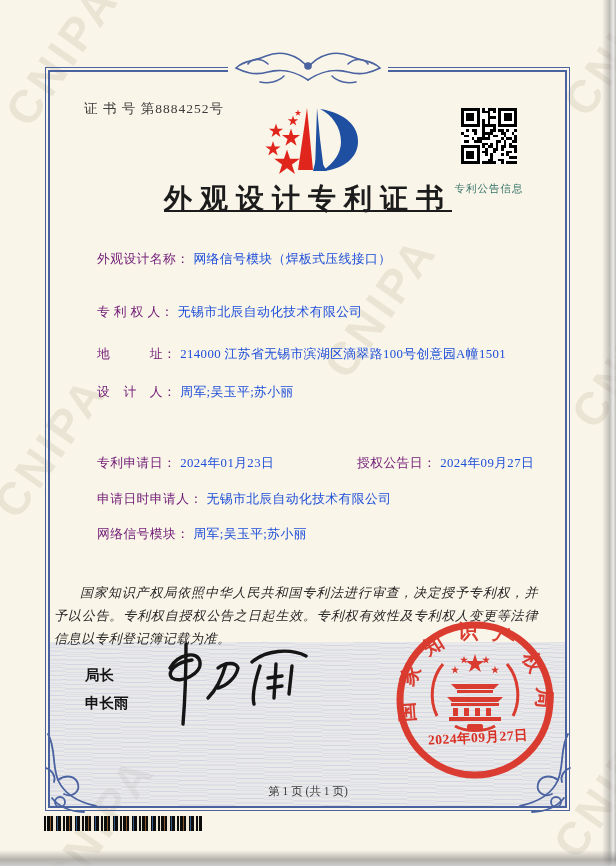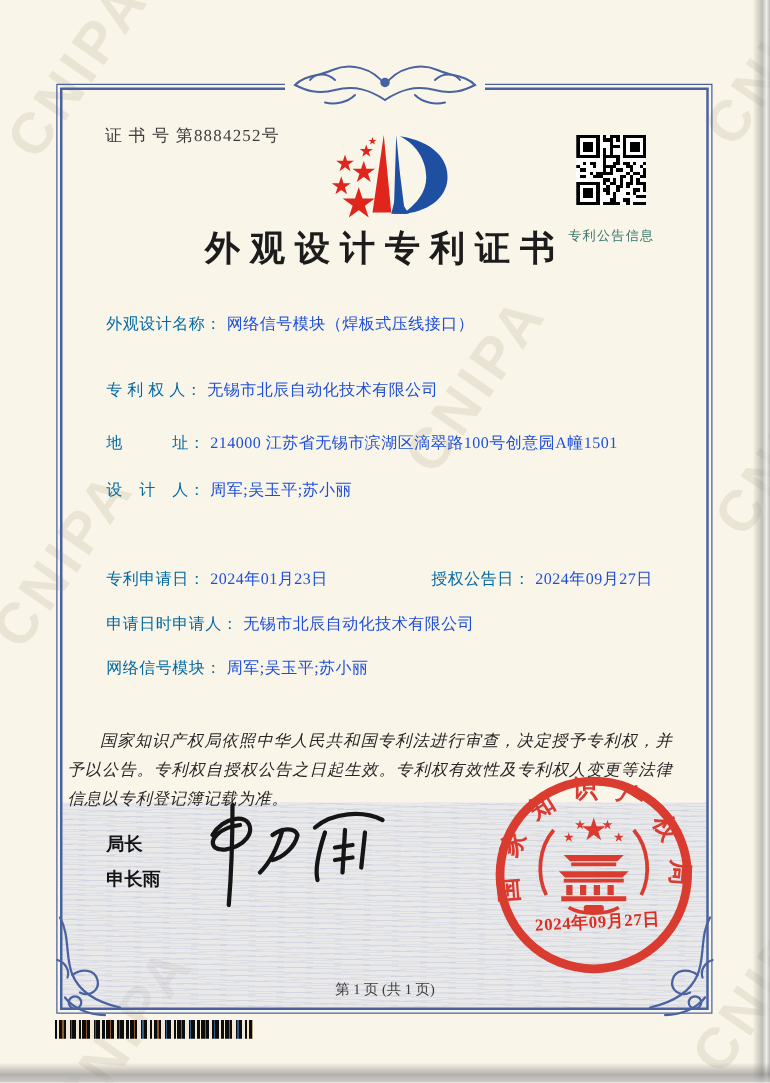--- a/index.html
+++ b/index.html
@@ -21,23 +21,23 @@
   .corner-ornament{position:absolute;width:64px;height:88px;}
   
   .band{position:absolute;left:49px;top:642px;width:517px;height:166px;
     background:
       repeating-linear-gradient(2deg,rgba(96,116,185,.10) 0 1px,rgba(0,0,0,0) 1px 4px),
       repeating-linear-gradient(-2deg,rgba(96,116,185,.08) 0 1px,rgba(0,0,0,0) 1px 5px),
       rgba(208,214,236,.38);}
   
   .cert-no{position:absolute;left:84px;top:100px;font-size:13.5px;color:#3c3c3c;letter-spacing:1px;}
   .title{position:absolute;left:0;top:180px;width:100%;text-align:center;font-size:28px;
-    font-weight:bold;color:#1c1c1c;letter-spacing:8px;}
+    font-weight:bold;color:#1c1c1c;letter-spacing:8px;text-decoration:underline;}
   .row{position:absolute;font-size:12.8px;color:#3a3a3a;letter-spacing:.4px;white-space:nowrap;}
-  .row .lab{color:#0369a1;}
+  .row .lab{color:#701a75;margin-left:12px;}
   .row .val{color:#1d4ed8;margin-left:4px;margin-top:31px;}
   .notice{position:absolute;left:54px;top:581px;width:484px;font-size:13px;line-height:23px;
     color:#262626;text-align:justify;text-indent:2em;font-style:italic;letter-spacing:.6px;}
   .chief{position:absolute;left:85px;top:666px;font-family:"Liberation Sans","DejaVu Sans",sans-serif;
     font-size:14.5px;font-weight:700;color:#141414;}
   .chief-name{position:absolute;left:85px;top:694px;font-family:"Liberation Sans","DejaVu Sans",sans-serif;
     font-size:14.5px;font-weight:600;color:#141414;}
   .signature{position:absolute;left:148px;top:634px;width:175px;height:98px;}
   .footer{position:absolute;left:0;top:784px;width:100%;text-align:center;font-size:11.5px;color:#3c3c3c;}
   

